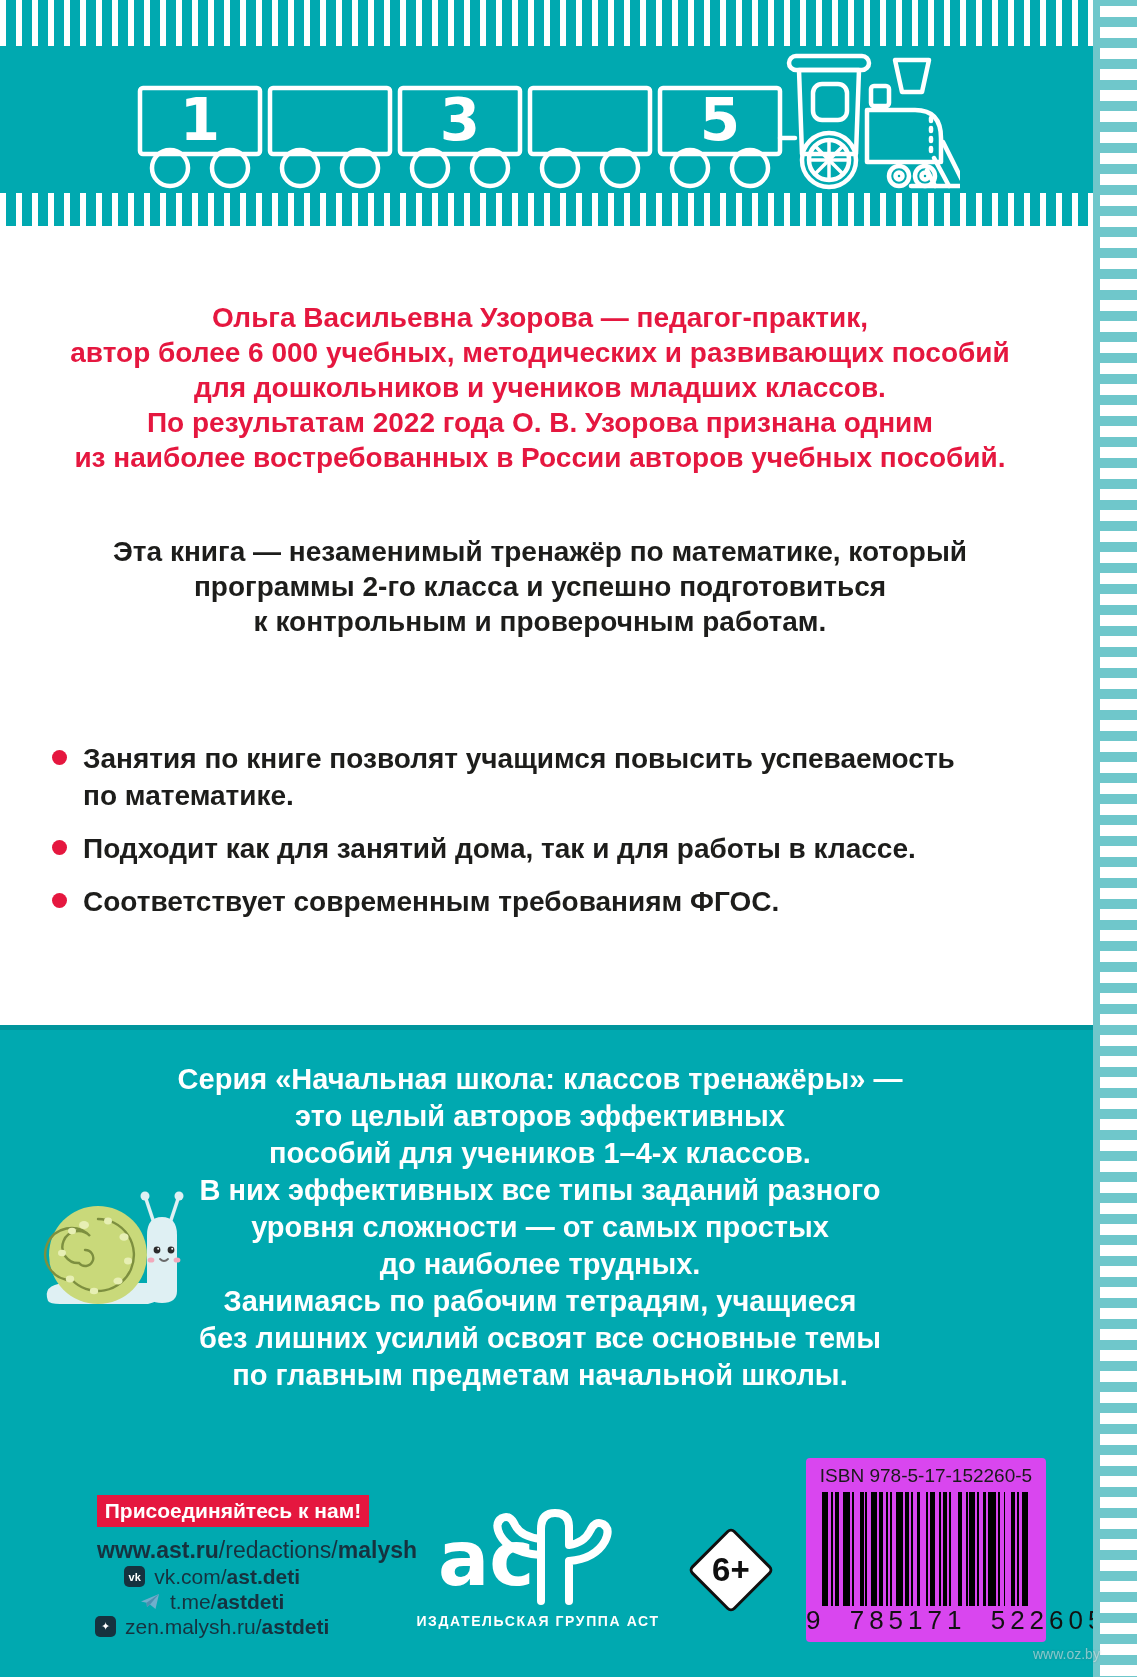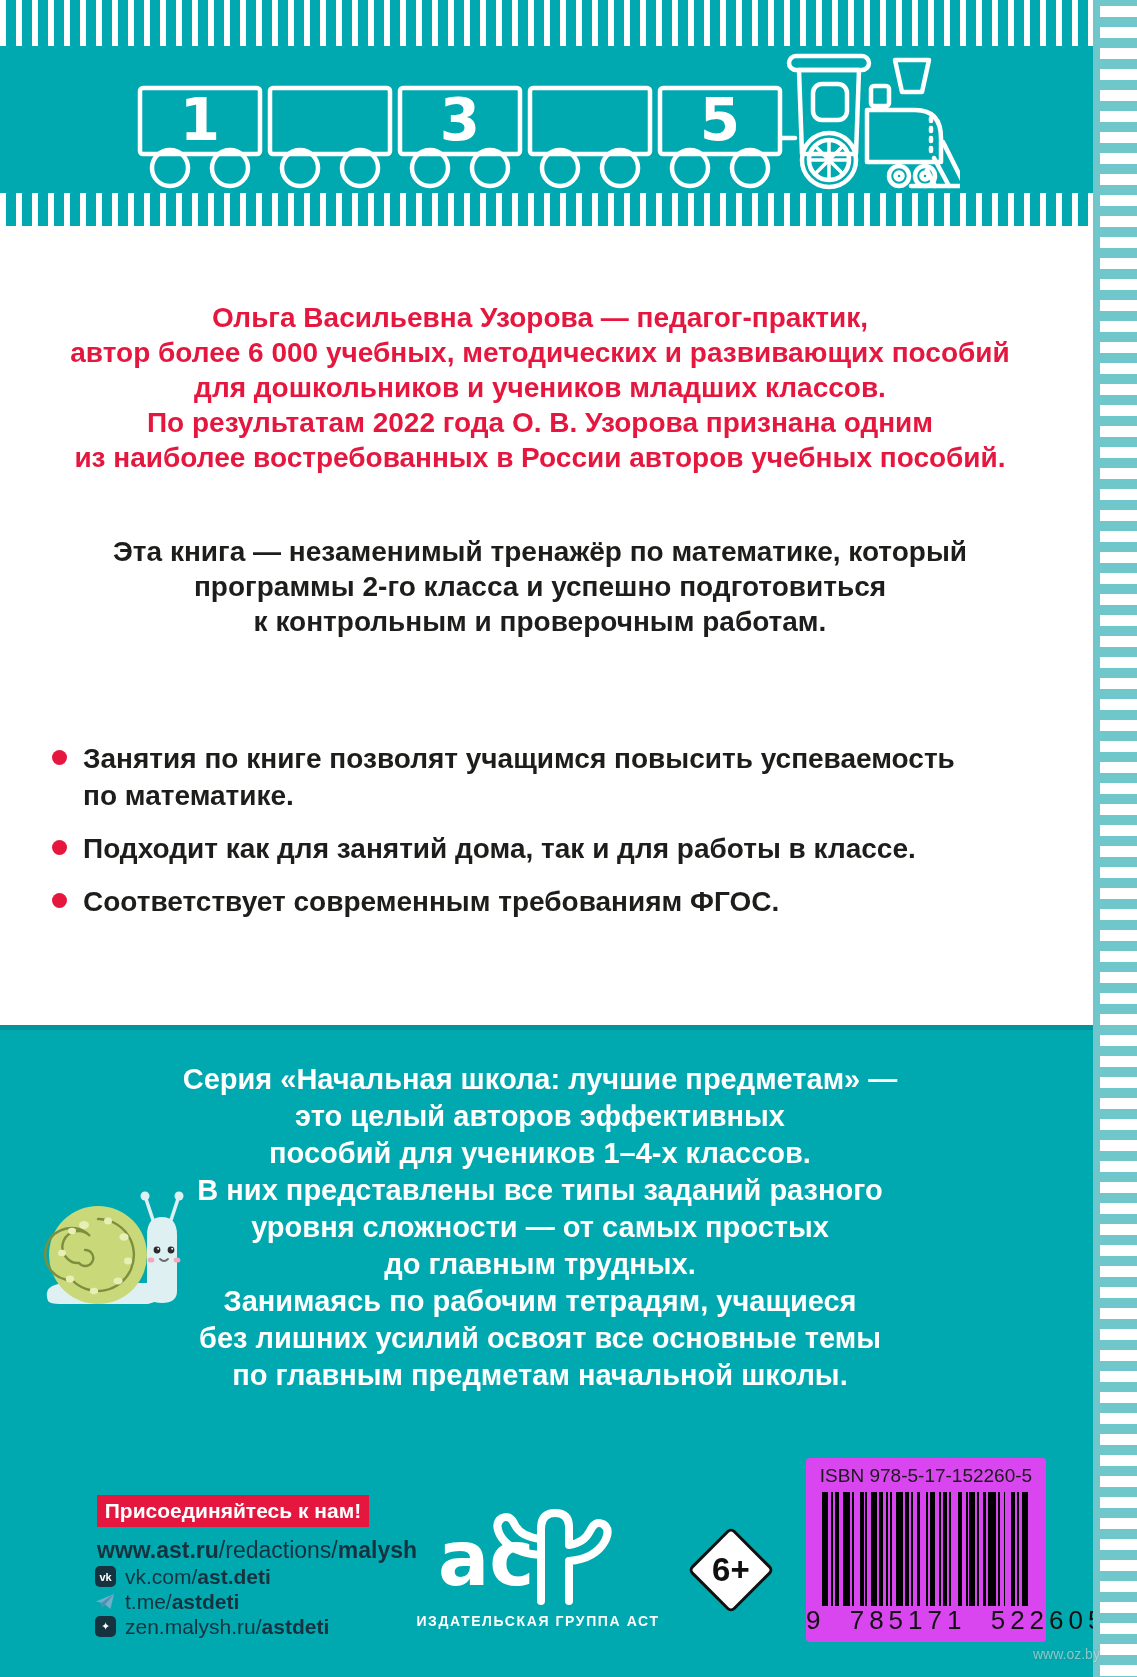--- a/index.html
+++ b/index.html
@@ -37,21 +37,21 @@
     box-shadow:inset 0 5px 0 rgba(0,60,64,0.18);}
   .series-block{position:absolute;top:36px;left:0;width:1080px;text-align:center;
     color:#ffffff;font-weight:bold;font-size:29px;line-height:37px;}
   .snail-svg{position:absolute;left:36px;top:148px;}
   
   .join-button{position:absolute;left:97px;top:470px;width:272px;height:32px;background:#E5173F;
     color:#ffffff;font-weight:bold;font-size:21px;line-height:32px;text-align:center;cursor:pointer;}
   .site-link{position:absolute;left:97px;top:512px;font-size:23px;color:#16323F;cursor:pointer;}
   .site-link .b{font-weight:bold;}
   .socials{position:absolute;left:95px;top:540px;}
-  .social-row{display:flex;align-items:center;height:23px;margin-bottom:2px;cursor:pointer;}
+  .social-row{display:flex;align-items:center;height:23px;margin-bottom:2px;cursor:pointer;justify-content:center;}
   .social-icon{flex:0 0 auto;width:21px;height:21px;margin-right:9px;display:flex;align-items:center;justify-content:center;}
   .icon-sq{width:21px;height:21px;border-radius:5px;background:#16323F;color:#fff;display:flex;
     align-items:center;justify-content:center;font-size:11px;font-weight:bold;}
   .social-text{font-size:21px;color:#16323F;}
   .social-text .b{font-weight:bold;}
   .ast-logo{position:absolute;left:438px;top:438px;}
   .ast-logo text{font-family:"DejaVu Sans","Liberation Sans",sans-serif;font-weight:bold;font-size:76px;fill:#fff;}
   .publisher-caption{position:absolute;left:368px;top:588px;width:340px;text-align:center;
     color:#ffffff;font-weight:bold;font-size:14px;letter-spacing:1.6px;}
   .age-diamond{position:absolute;left:700px;top:514px;width:56px;height:56px;background:#ffffff;
@@ -158,26 +158,26 @@
         <div class="bullet-dot"></div>
         <div class="bullet-text">
           <div>Соответствует современным требованиям ФГОС.</div>
         </div>
       </div>
     </div>
   </div>
 
   <div class="teal-section">
     <div class="series-block">
-      <div>Серия «Начальная школа: лучшие предметам» —</div>
+      <div>Серия «Начальная школа: классов тренажёры» —</div>
       <div>это целый авторов эффективных</div>
       <div>пособий для учеников 1–4-х классов.</div>
-      <div>В них представлены все типы заданий разного</div>
+      <div>В них эффективных все типы заданий разного</div>
       <div>уровня сложности — от самых простых</div>
-      <div>до главным трудных.</div>
+      <div>до наиболее трудных.</div>
       <div>Занимаясь по рабочим тетрадям, учащиеся</div>
       <div>без лишних усилий освоят все основные темы</div>
       <div>по главным предметам начальной школы.</div>
     </div>
 
     <svg class="snail-svg" width="152" height="140" viewBox="0 0 152 140">
       <path d="M12,128 Q6,112 28,110 L122,110 Q134,126 112,131 L24,131 Q14,131 12,128 Z" fill="#DFF0F3"></path>
       <g>
         <line x1="118" y1="50" x2="110" y2="26" stroke="#DFF0F3" stroke-width="3.5"></line>
         <line x1="134" y1="50" x2="142" y2="26" stroke="#DFF0F3" stroke-width="3.5"></line>

